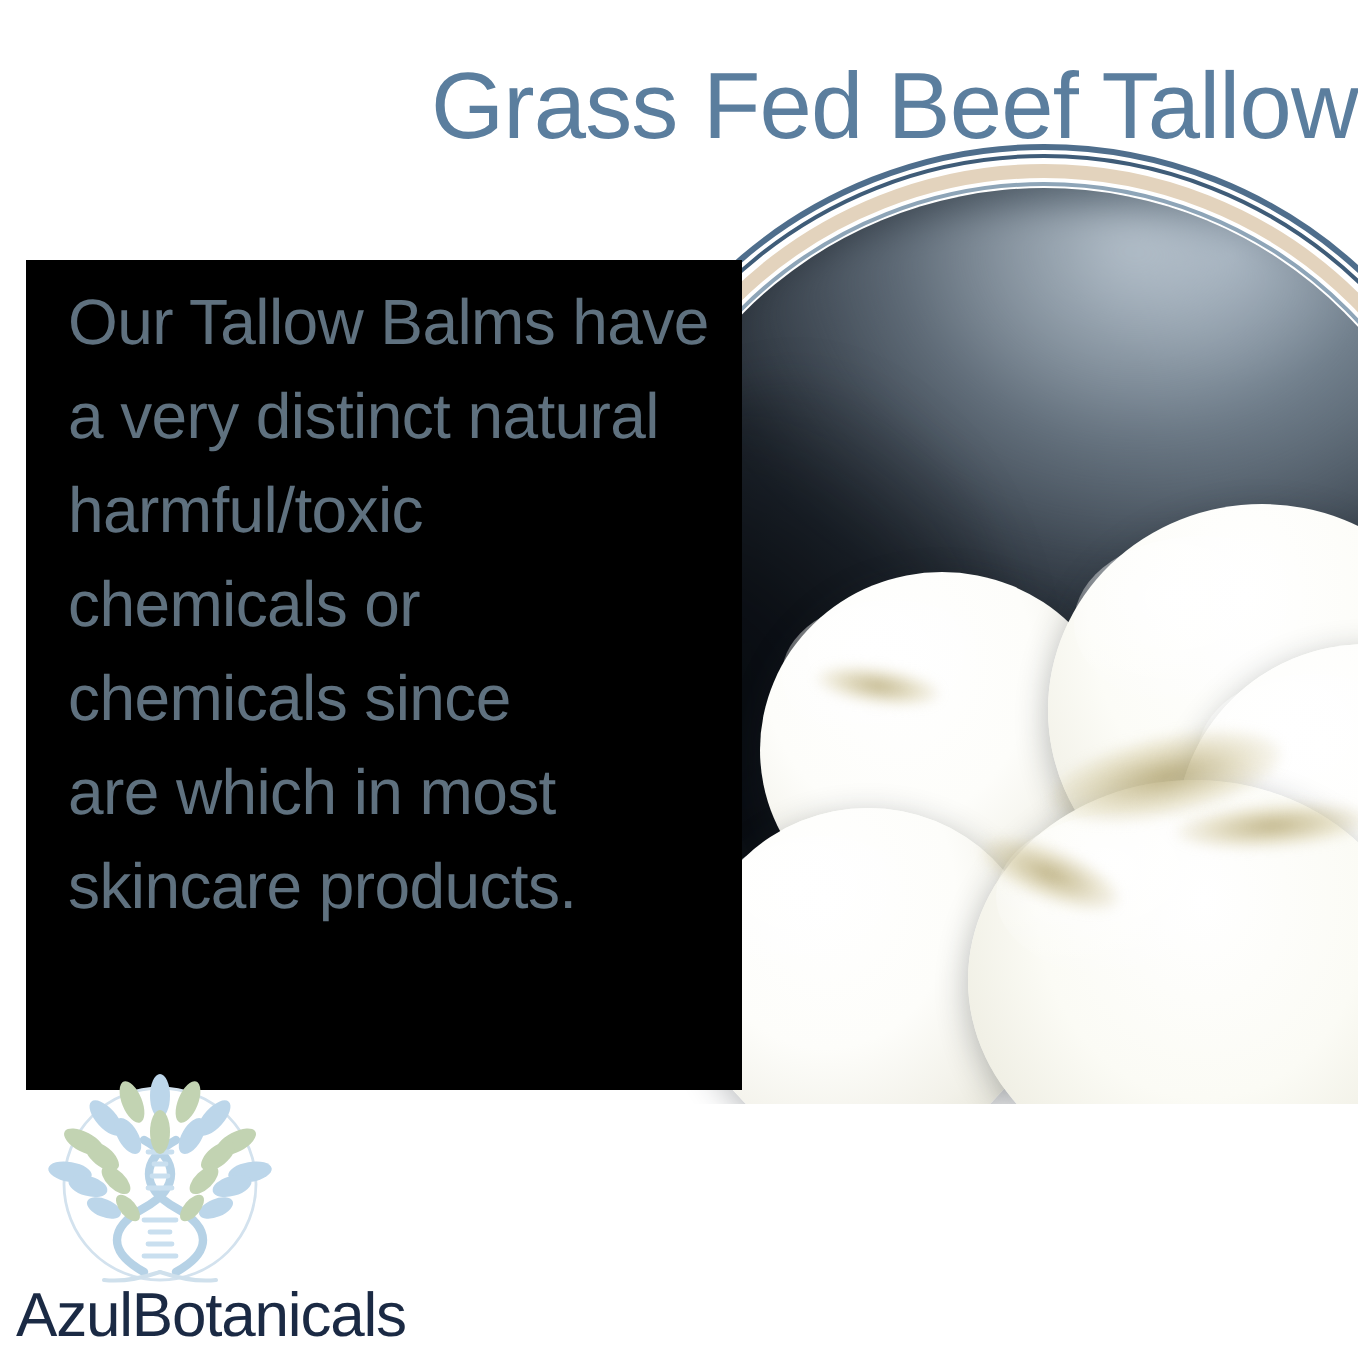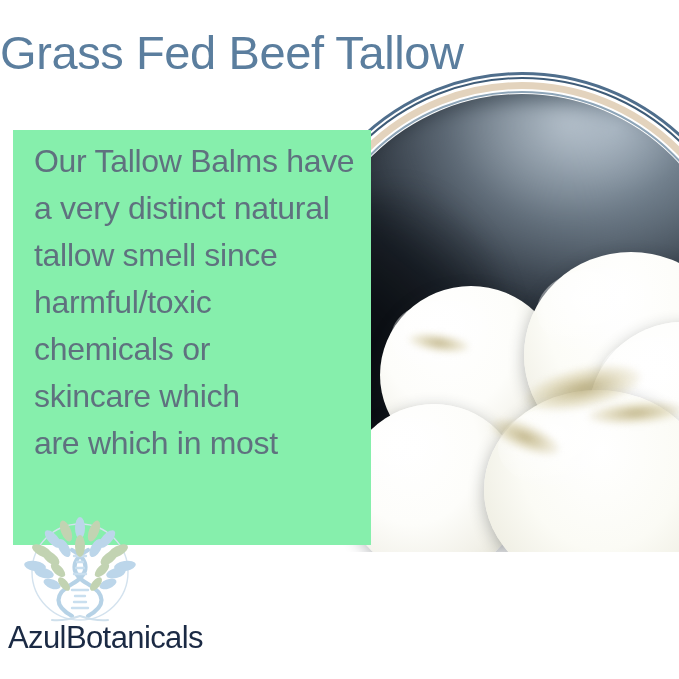--- a/index.html
+++ b/index.html
@@ -138,53 +138,53 @@
   .crease.c2 { left: 200px; top: 352px; width: 74px;  height: 26px; transform: rotate(22deg); }
   .crease.c3 { left: 300px; top: 330px; width: 96px;  height: 22px; transform: rotate(-4deg); }
   .crease.c4 { left: 120px; top: 262px; width: 62px;  height: 18px; transform: rotate(8deg); }
 
   
   .title {
     position: absolute;
     left: 0;
     top: 24px;
     width: 679px;
-    text-align: left;
+    text-align: right;
     font-size: 47px;
     line-height: 58px;
     color: #5b7e9e;
     letter-spacing: -0.4px;
     white-space: nowrap;
   }
 
   
   .text-panel {
     position: absolute;
     left: 13px;
     top: 130px;
     width: 358px;
     height: 415px;
-    background: #86efac;
+    background: #000000;
   }
   .body-copy {
     position: absolute;
     left: 21px;
     top: 8px;
     width: 330px;
     font-size: 32px;
     line-height: 47px;
     color: #5f717f;
     letter-spacing: -0.3px;
   }
 
   
   .logo {
     position: absolute;
     left: 8px;
-    top: 516px;
+    top: 536px;
     width: 200px;
     height: 140px;
   }
   .logo-mark {
     position: absolute;
     left: 12px;
     top: 0px;
     width: 120px;
     height: 108px;
   }
@@ -225,25 +225,25 @@
       <div class="crease c4"></div>
     </div>
   </div>
 
   <div class="title">Grass Fed Beef Tallow</div>
 
   <div class="text-panel">
     <div class="body-copy">
       <div>Our Tallow Balms have</div>
       <div>a very distinct natural</div>
-      <div>tallow smell since</div>
       <div>harmful/toxic</div>
       <div>chemicals or</div>
-      <div>skincare which</div>
+      <div>chemicals since</div>
       <div>are which in most</div>
+      <div>skincare products.</div>
     </div>
   </div>
 
   <div class="logo">
     <div class="logo-mark">
       <svg viewBox="0 0 120 108" width="120" height="108" aria-hidden="true">
 
         <circle cx="60" cy="56" r="48" fill="none" stroke="#d3e2ee" stroke-width="1.4"></circle>
 
         <g stroke="#b6d2e6" stroke-width="4.2" fill="none" stroke-linecap="round">

